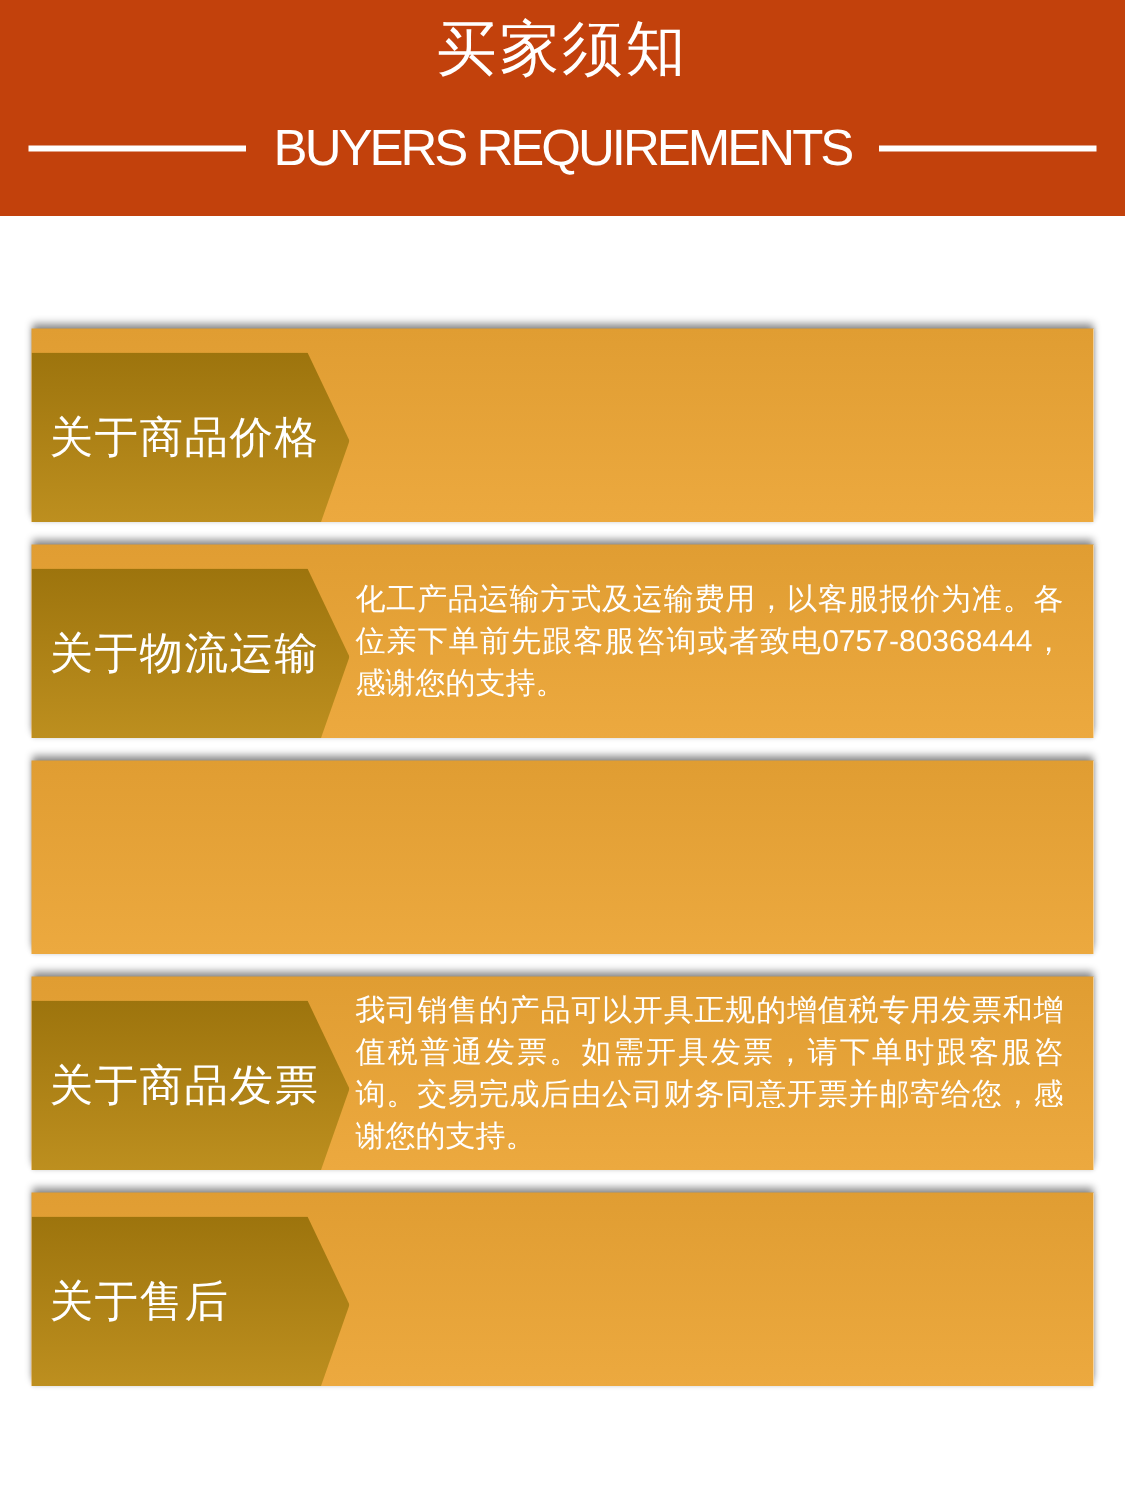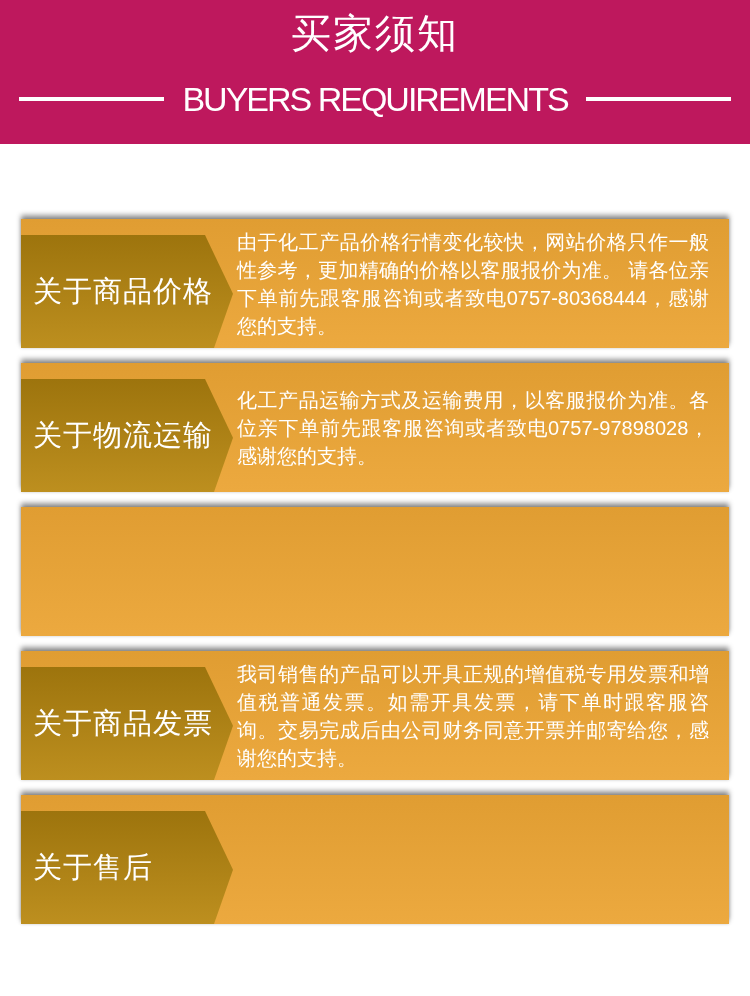--- a/index.html
+++ b/index.html
@@ -11,21 +11,21 @@
     width: 750px;
     min-height: 996px;
     font-family: "Liberation Sans", sans-serif;
     -webkit-font-smoothing: antialiased;
   }
 
   
   .header {
     width: 750px;
     height: 144px;
-    background: #be185d;
+    background: #c2410c;
     display: flex;
     flex-direction: column;
     align-items: center;
     justify-content: center;
     color: #ffffff;
   }
   .header-title {
     font-size: 40px;
     letter-spacing: 2px;
     line-height: 46px;
@@ -101,26 +101,25 @@
     <span class="title-rule"></span>
     <span class="header-subtitle">BUYERS REQUIREMENTS</span>
     <span class="title-rule"></span>
   </div>
 </div>
 
 <div class="sections">
 
   <div class="section">
     <div class="section-label">关于商品价格</div>
-    <div class="section-body">由于化工产品价格行情变化较快，网站价格只作一般性参考，更加精确的价格以客服报价为准。 请各位亲下单前先跟客服咨询或者致电0757-80368444，感谢您的支持。</div>
   </div>
 
   <div class="section">
     <div class="section-label">关于物流运输</div>
-    <div class="section-body">化工产品运输方式及运输费用，以客服报价为准。各位亲下单前先跟客服咨询或者致电0757-97898028，感谢您的支持。</div>
+    <div class="section-body">化工产品运输方式及运输费用，以客服报价为准。各位亲下单前先跟客服咨询或者致电0757-80368444，感谢您的支持。</div>
   </div>
 
   <div class="section">
   </div>
 
   <div class="section">
     <div class="section-label">关于商品发票</div>
     <div class="section-body">我司销售的产品可以开具正规的增值税专用发票和增值税普通发票。如需开具发票，请下单时跟客服咨询。交易完成后由公司财务同意开票并邮寄给您，感谢您的支持。</div>
   </div>
 

